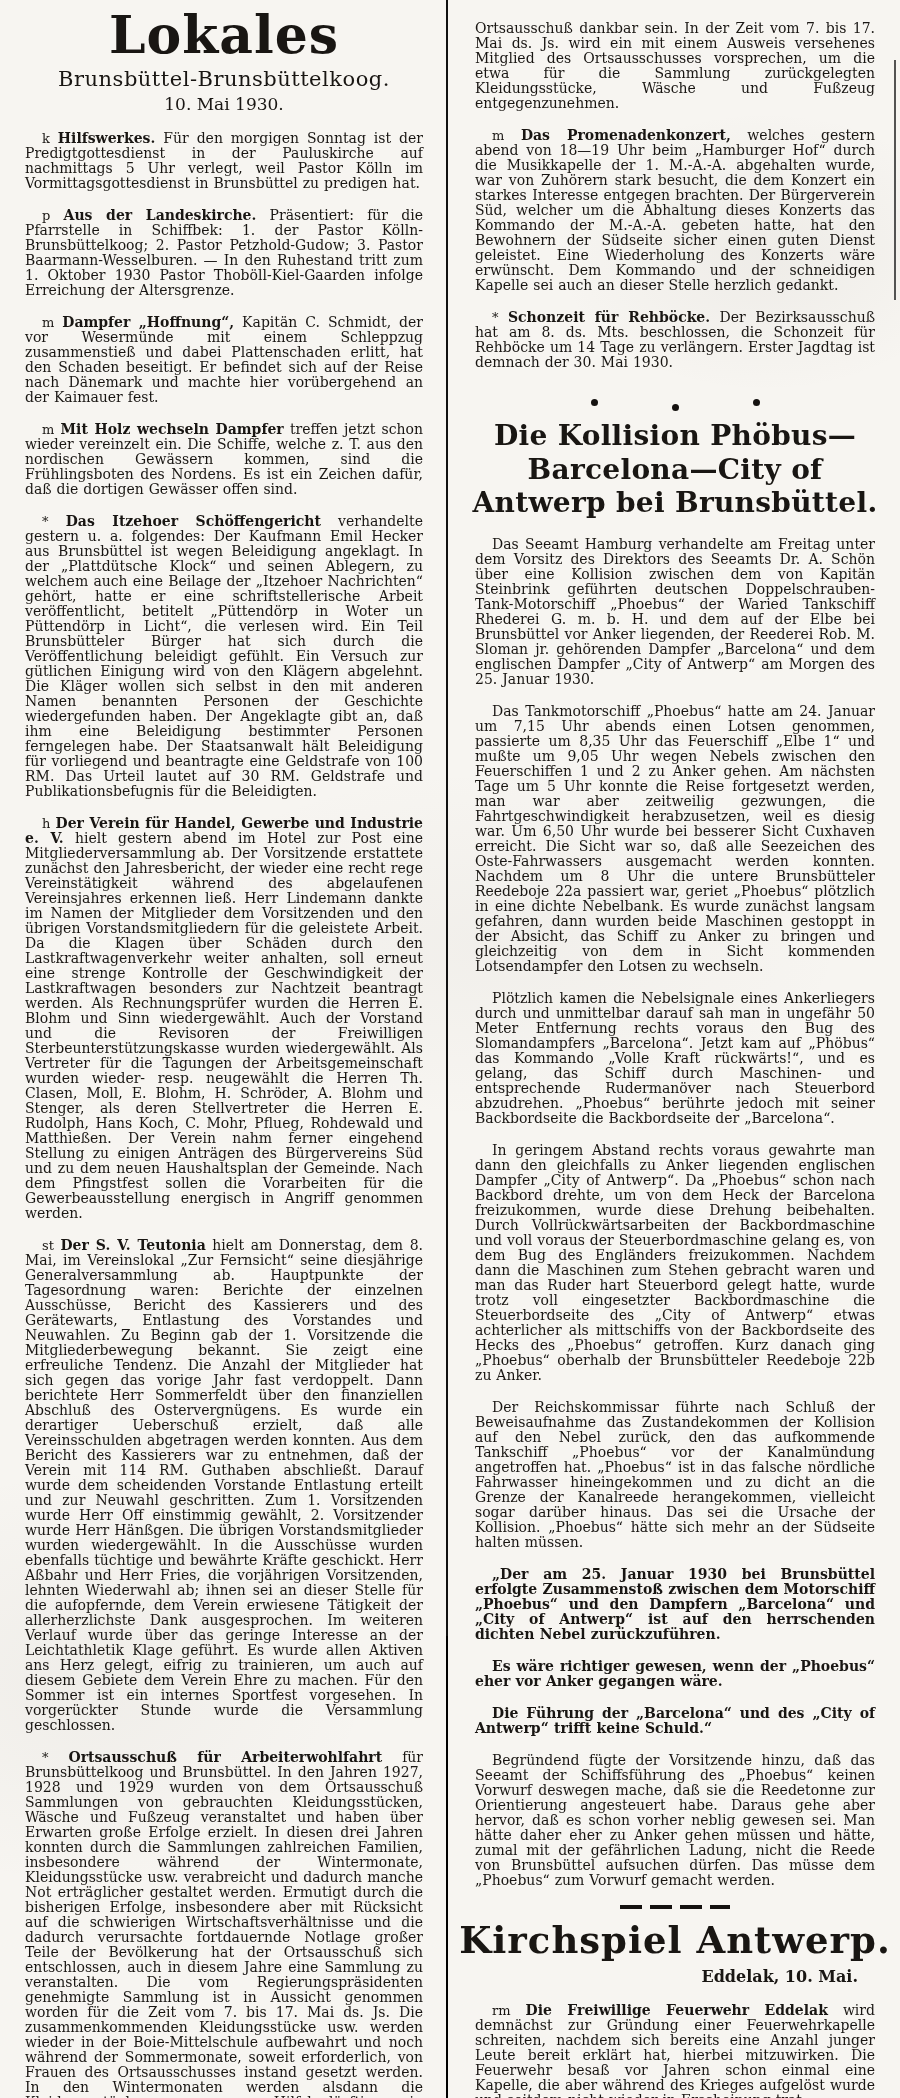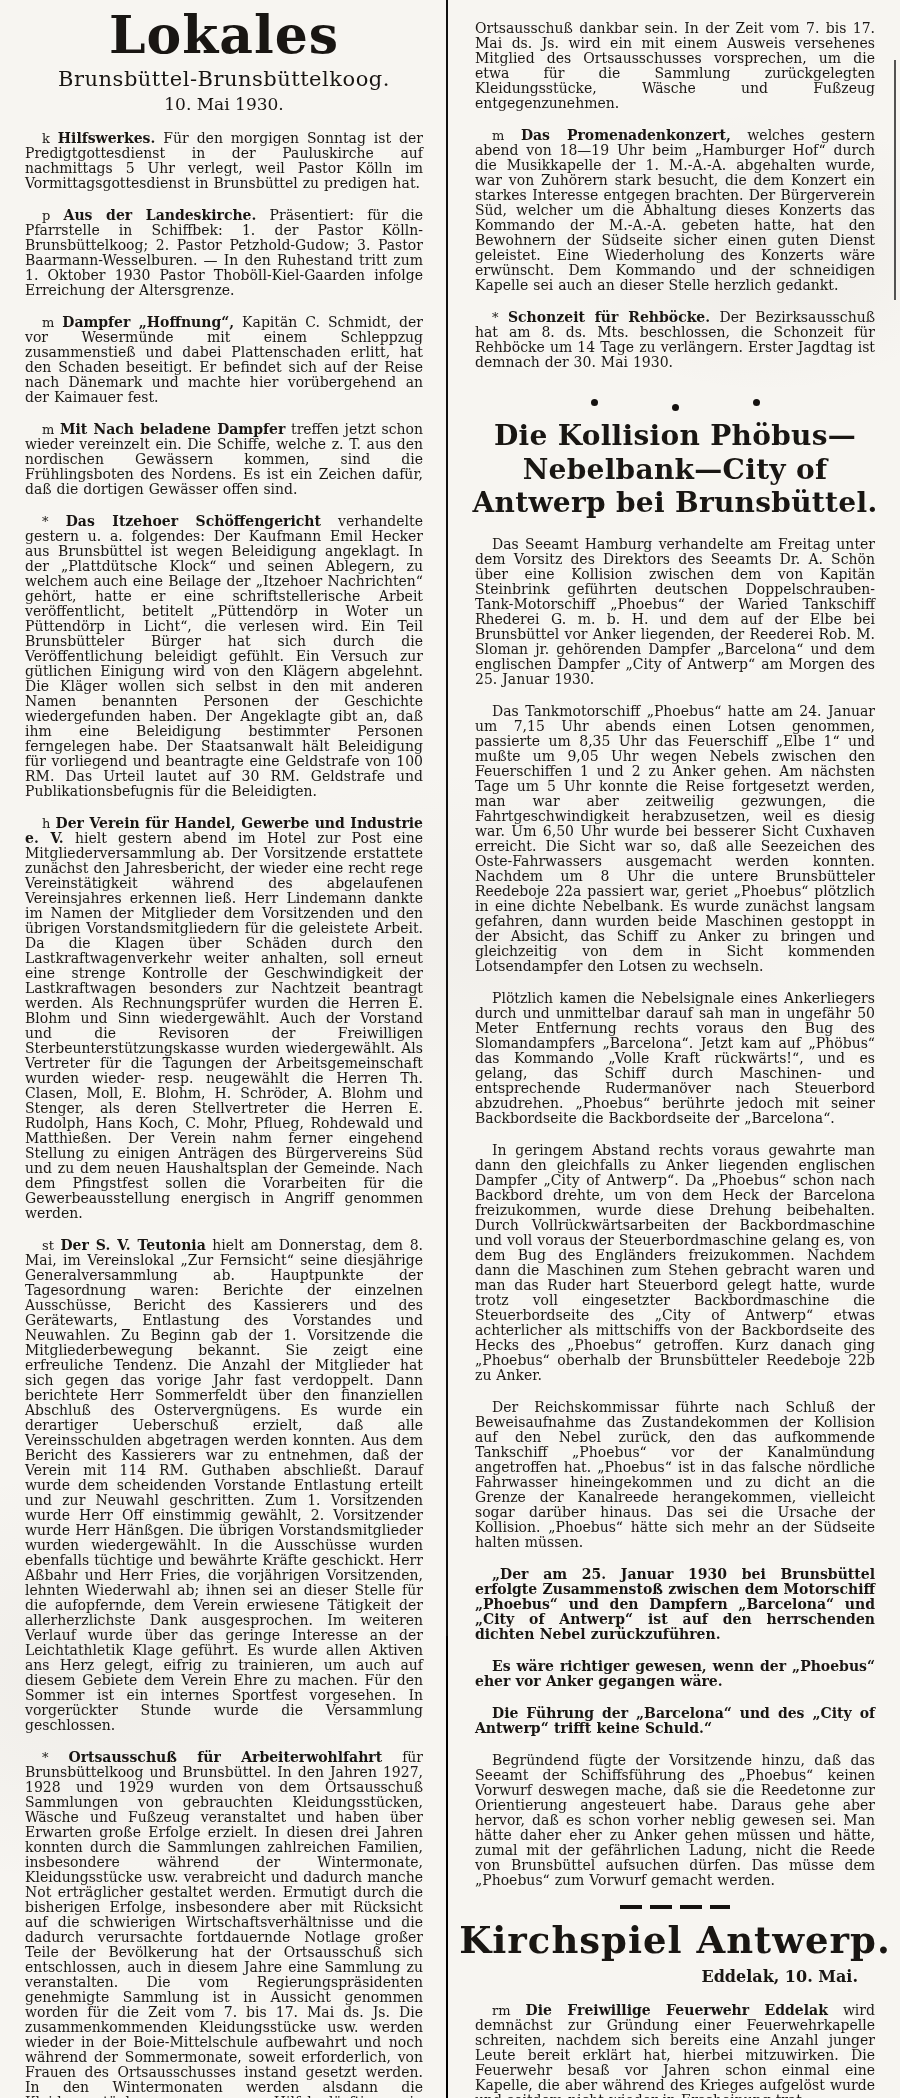--- a/index.html
+++ b/index.html
@@ -77,41 +77,41 @@
 <div class="col col-left">
   <div class="masthead">
     <div class="title">Lokales</div>
     <div class="place">Brunsbüttel-Brunsbüttelkoog.</div>
     <div class="date">10. Mai 1930.</div>
   </div>
 
   <p class="item"><span class="prefix">k</span> <b class="lead">Hilfswerkes.</b> <span>Für den morgigen Sonntag ist der Predigtgottesdienst in der Pauluskirche auf nachmittags 5 Uhr verlegt, weil Pastor Kölln im Vormittagsgottesdienst in Brunsbüttel zu predigen hat.</span></p>
   <p class="item"><span class="prefix">p</span> <b class="lead">Aus der Landeskirche.</b> <span>Präsentiert: für die Pfarrstelle in Schiffbek: 1. der Pastor Kölln-Brunsbüttelkoog; 2. Pastor Petzhold-Gudow; 3. Pastor Baarmann-Wesselburen. — In den Ruhestand tritt zum 1. Oktober 1930 Pastor Thoböll-Kiel-Gaarden infolge Erreichung der Altersgrenze.</span></p>
   <p class="item"><span class="prefix">m</span> <b class="lead">Dampfer „Hoffnung“,</b> <span>Kapitän C. Schmidt, der vor Wesermünde mit einem Schleppzug zusammenstieß und dabei Plattenschaden erlitt, hat den Schaden beseitigt. Er befindet sich auf der Reise nach Dänemark und machte hier vorübergehend an der Kaimauer fest.</span></p>
-  <p class="item"><span class="prefix">m</span> <b class="lead">Mit Nach beladene Dampfer</b> <span>treffen jetzt schon wieder vereinzelt ein. Die Schiffe, welche z. T. aus den nordischen Gewässern kommen, sind die Frühlingsboten des Nordens. Es ist ein Zeichen dafür, daß die dortigen Gewässer offen sind.</span></p>
+  <p class="item"><span class="prefix">m</span> <b class="lead">Mit Holz wechseln Dampfer</b> <span>treffen jetzt schon wieder vereinzelt ein. Die Schiffe, welche z. T. aus den nordischen Gewässern kommen, sind die Frühlingsboten des Nordens. Es ist ein Zeichen dafür, daß die dortigen Gewässer offen sind.</span></p>
   <p class="item"><span class="prefix">*</span> <b class="lead">Das Itzehoer Schöffengericht</b> <span>verhandelte gestern u. a. folgendes: Der Kaufmann Emil Hecker aus Brunsbüttel ist wegen Beleidigung angeklagt. In der „Plattdütsche Klock“ und seinen Ablegern, zu welchem auch eine Beilage der „Itzehoer Nachrichten“ gehört, hatte er eine schriftstellerische Arbeit veröffentlicht, betitelt „Püttendörp in Woter un Püttendörp in Licht“, die verlesen wird. Ein Teil Brunsbütteler Bürger hat sich durch die Veröffentlichung beleidigt gefühlt. Ein Versuch zur gütlichen Einigung wird von den Klägern abgelehnt. Die Kläger wollen sich selbst in den mit anderen Namen benannten Personen der Geschichte wiedergefunden haben. Der Angeklagte gibt an, daß ihm eine Beleidigung bestimmter Personen ferngelegen habe. Der Staatsanwalt hält Beleidigung für vorliegend und beantragte eine Geldstrafe von 100 RM. Das Urteil lautet auf 30 RM. Geldstrafe und Publikationsbefugnis für die Beleidigten.</span></p>
   <p class="item"><span class="prefix">h</span> <b class="lead">Der Verein für Handel, Gewerbe und Industrie e. V.</b> <span>hielt gestern abend im Hotel zur Post eine Mitgliederversammlung ab. Der Vorsitzende erstattete zunächst den Jahresbericht, der wieder eine recht rege Vereinstätigkeit während des abgelaufenen Vereinsjahres erkennen ließ. Herr Lindemann dankte im Namen der Mitglieder dem Vorsitzenden und den übrigen Vorstandsmitgliedern für die geleistete Arbeit. Da die Klagen über Schäden durch den Lastkraftwagenverkehr weiter anhalten, soll erneut eine strenge Kontrolle der Geschwindigkeit der Lastkraftwagen besonders zur Nachtzeit beantragt werden. Als Rechnungsprüfer wurden die Herren E. Blohm und Sinn wiedergewählt. Auch der Vorstand und die Revisoren der Freiwilligen Sterbeunterstützungskasse wurden wiedergewählt. Als Vertreter für die Tagungen der Arbeitsgemeinschaft wurden wieder- resp. neugewählt die Herren Th. Clasen, Moll, E. Blohm, H. Schröder, A. Blohm und Stenger, als deren Stellvertreter die Herren E. Rudolph, Hans Koch, C. Mohr, Pflueg, Rohdewald und Matthießen. Der Verein nahm ferner eingehend Stellung zu einigen Anträgen des Bürgervereins Süd und zu dem neuen Haushaltsplan der Gemeinde. Nach dem Pfingstfest sollen die Vorarbeiten für die Gewerbeausstellung energisch in Angriff genommen werden.</span></p>
   <p class="item"><span class="prefix">st</span> <b class="lead">Der S. V. Teutonia</b> <span>hielt am Donnerstag, dem 8. Mai, im Vereinslokal „Zur Fernsicht“ seine diesjährige Generalversammlung ab. Hauptpunkte der Tagesordnung waren: Berichte der einzelnen Ausschüsse, Bericht des Kassierers und des Gerätewarts, Entlastung des Vorstandes und Neuwahlen. Zu Beginn gab der 1. Vorsitzende die Mitgliederbewegung bekannt. Sie zeigt eine erfreuliche Tendenz. Die Anzahl der Mitglieder hat sich gegen das vorige Jahr fast verdoppelt. Dann berichtete Herr Sommerfeldt über den finanziellen Abschluß des Ostervergnügens. Es wurde ein derartiger Ueberschuß erzielt, daß alle Vereinsschulden abgetragen werden konnten. Aus dem Bericht des Kassierers war zu entnehmen, daß der Verein mit 114 RM. Guthaben abschließt. Darauf wurde dem scheidenden Vorstande Entlastung erteilt und zur Neuwahl geschritten. Zum 1. Vorsitzenden wurde Herr Off einstimmig gewählt, 2. Vorsitzender wurde Herr Hänßgen. Die übrigen Vorstandsmitglieder wurden wiedergewählt. In die Ausschüsse wurden ebenfalls tüchtige und bewährte Kräfte geschickt. Herr Aßbahr und Herr Fries, die vorjährigen Vorsitzenden, lehnten Wiederwahl ab; ihnen sei an dieser Stelle für die aufopfernde, dem Verein erwiesene Tätigkeit der allerherzlichste Dank ausgesprochen. Im weiteren Verlauf wurde über das geringe Interesse an der Leichtathletik Klage geführt. Es wurde allen Aktiven ans Herz gelegt, eifrig zu trainieren, um auch auf diesem Gebiete dem Verein Ehre zu machen. Für den Sommer ist ein internes Sportfest vorgesehen. In vorgerückter Stunde wurde die Versammlung geschlossen.</span></p>
   <p class="item"><span class="prefix">*</span> <b class="lead">Ortsausschuß für Arbeiterwohlfahrt</b> <span>für Brunsbüttelkoog und Brunsbüttel. In den Jahren 1927, 1928 und 1929 wurden von dem Ortsausschuß Sammlungen von gebrauchten Kleidungsstücken, Wäsche und Fußzeug veranstaltet und haben über Erwarten große Erfolge erzielt. In diesen drei Jahren konnten durch die Sammlungen zahlreichen Familien, insbesondere während der Wintermonate, Kleidungsstücke usw. verabreicht und dadurch manche Not erträglicher gestaltet werden. Ermutigt durch die bisherigen Erfolge, insbesondere aber mit Rücksicht auf die schwierigen Wirtschaftsverhältnisse und die dadurch verursachte fortdauernde Notlage großer Teile der Bevölkerung hat der Ortsausschuß sich entschlossen, auch in diesem Jahre eine Sammlung zu veranstalten. Die vom Regierungspräsidenten genehmigte Sammlung ist in Aussicht genommen worden für die Zeit vom 7. bis 17. Mai ds. Js. Die zusammenkommenden Kleidungsstücke usw. werden wieder in der Boie-Mittelschule aufbewahrt und noch während der Sommermonate, soweit erforderlich, von Frauen des Ortsausschusses instand gesetzt werden. In den Wintermonaten werden alsdann die Kleidungsstücke usw. an Hilfsbedürftige in Brunsbüttelkoog und in der Kirchspielslandgemeinde Brunsbüttel nach vorheriger genauer Prüfung des Einzelfalles zur Ausgabe gelangen. Es wird gehofft, daß auch in diesem Jahre wieder viele an dem Gelingen des Hilfswerkes mitwirken und einmal nachzusehen, ob sie nicht Kleidungsstücke und dergleichen haben, die sie nicht mehr gebrauchen und daher für die Linderung der Not zur Verfügung stellen wollen. Für jedes Stück, sei es auch noch so wenig, wird der</span></p>
 </div>
 
 <div class="col col-right">
   <div class="spacer-sm"></div>
   <p class="item no-indent">Ortsausschuß dankbar sein. In der Zeit vom 7. bis 17. Mai ds. Js. wird ein mit einem Ausweis versehenes Mitglied des Ortsausschusses vorsprechen, um die etwa für die Sammlung zurückgelegten Kleidungsstücke, Wäsche und Fußzeug entgegenzunehmen.</p>
 
   <p class="item"><span class="prefix">m</span> <b class="lead">Das Promenadenkonzert,</b> <span>welches gestern abend von 18—19 Uhr beim „Hamburger Hof“ durch die Musikkapelle der 1. M.-A.-A. abgehalten wurde, war von Zuhörern stark besucht, die dem Konzert ein starkes Interesse entgegen brachten. Der Bürgerverein Süd, welcher um die Abhaltung dieses Konzerts das Kommando der M.-A.-A. gebeten hatte, hat den Bewohnern der Südseite sicher einen guten Dienst geleistet. Eine Wiederholung des Konzerts wäre erwünscht. Dem Kommando und der schneidigen Kapelle sei auch an dieser Stelle herzlich gedankt.</span></p>
   <p class="item"><span class="prefix">*</span> <b class="lead">Schonzeit für Rehböcke.</b> <span>Der Bezirksausschuß hat am 8. ds. Mts. beschlossen, die Schonzeit für Rehböcke um 14 Tage zu verlängern. Erster Jagdtag ist demnach der 30. Mai 1930.</span></p>
 
   <div class="dots-sep">
       <i></i>
       <i></i>
       <i></i>
     </div>
 
-  <div class="article-headline">Die Kollision Phöbus—Nebelbank—City of Antwerp bei Brunsbüttel.</div>
+  <div class="article-headline">Die Kollision Phöbus—Barcelona—City of Antwerp bei Brunsbüttel.</div>
 
   <p class="item">Das Seeamt Hamburg verhandelte am Freitag unter dem Vorsitz des Direktors des Seeamts Dr. A. Schön über eine Kollision zwischen dem von Kapitän Steinbrink geführten deutschen Doppelschrauben-Tank-Motorschiff „Phoebus“ der Waried Tankschiff Rhederei G. m. b. H. und dem auf der Elbe bei Brunsbüttel vor Anker liegenden, der Reederei Rob. M. Sloman jr. gehörenden Dampfer „Barcelona“ und dem englischen Dampfer „City of Antwerp“ am Morgen des 25. Januar 1930.</p>
   <p class="item">Das Tankmotorschiff „Phoebus“ hatte am 24. Januar um 7,15 Uhr abends einen Lotsen genommen, passierte um 8,35 Uhr das Feuerschiff „Elbe 1“ und mußte um 9,05 Uhr wegen Nebels zwischen den Feuerschiffen 1 und 2 zu Anker gehen. Am nächsten Tage um 5 Uhr konnte die Reise fortgesetzt werden, man war aber zeitweilig gezwungen, die Fahrtgeschwindigkeit herabzusetzen, weil es diesig war. Um 6,50 Uhr wurde bei besserer Sicht Cuxhaven erreicht. Die Sicht war so, daß alle Seezeichen des Oste-Fahrwassers ausgemacht werden konnten. Nachdem um 8 Uhr die untere Brunsbütteler Reedeboje 22a passiert war, geriet „Phoebus“ plötzlich in eine dichte Nebelbank. Es wurde zunächst langsam gefahren, dann wurden beide Maschinen gestoppt in der Absicht, das Schiff zu Anker zu bringen und gleichzeitig von dem in Sicht kommenden Lotsendampfer den Lotsen zu wechseln.</p>
   <p class="item">Plötzlich kamen die Nebelsignale eines Ankerliegers durch und unmittelbar darauf sah man in ungefähr 50 Meter Entfernung rechts voraus den Bug des Slomandampfers „Barcelona“. Jetzt kam auf „Phöbus“ das Kommando „Volle Kraft rückwärts!“, und es gelang, das Schiff durch Maschinen- und entsprechende Rudermanöver nach Steuerbord abzudrehen. „Phoebus“ berührte jedoch mit seiner Backbordseite die Backbordseite der „Barcelona“.</p>
   <p class="item">In geringem Abstand rechts voraus gewahrte man dann den gleichfalls zu Anker liegenden englischen Dampfer „City of Antwerp“. Da „Phoebus“ schon nach Backbord drehte, um von dem Heck der Barcelona freizukommen, wurde diese Drehung beibehalten. Durch Vollrückwärtsarbeiten der Backbordmaschine und voll voraus der Steuerbordmaschine gelang es, von dem Bug des Engländers freizukommen. Nachdem dann die Maschinen zum Stehen gebracht waren und man das Ruder hart Steuerbord gelegt hatte, wurde trotz voll eingesetzter Backbordmaschine die Steuerbordseite des „City of Antwerp“ etwas achterlicher als mittschiffs von der Backbordseite des Hecks des „Phoebus“ getroffen. Kurz danach ging „Phoebus“ oberhalb der Brunsbütteler Reedeboje 22b zu Anker.</p>
   <p class="item">Der Reichskommissar führte nach Schluß der Beweisaufnahme das Zustandekommen der Kollision auf den Nebel zurück, den das aufkommende Tankschiff „Phoebus“ vor der Kanalmündung angetroffen hat. „Phoebus“ ist in das falsche nördliche Fahrwasser hineingekommen und zu dicht an die Grenze der Kanalreede herangekommen, vielleicht sogar darüber hinaus. Das sei die Ursache der Kollision. „Phoebus“ hätte sich mehr an der Südseite halten müssen.</p>
   <p class="item boldpara">„Der am 25. Januar 1930 bei Brunsbüttel erfolgte Zusammenstoß zwischen dem Motorschiff „Phoebus“ und den Dampfern „Barcelona“ und „City of Antwerp“ ist auf den herrschenden dichten Nebel zurückzuführen.</p>
   <p class="item boldpara">Es wäre richtiger gewesen, wenn der „Phoebus“ eher vor Anker gegangen wäre.</p>
   <p class="item boldpara">Die Führung der „Barcelona“ und des „City of Antwerp“ trifft keine Schuld.“</p>
   <p class="item">Begründend fügte der Vorsitzende hinzu, daß das Seeamt der Schiffsführung des „Phoebus“ keinen Vorwurf deswegen mache, daß sie die Reedetonne zur Orientierung angesteuert habe. Daraus gehe aber hervor, daß es schon vorher neblig gewesen sei. Man hätte daher eher zu Anker gehen müssen und hätte, zumal mit der gefährlichen Ladung, nicht die Reede von Brunsbüttel aufsuchen dürfen. Das müsse dem „Phoebus“ zum Vorwurf gemacht werden.</p>

